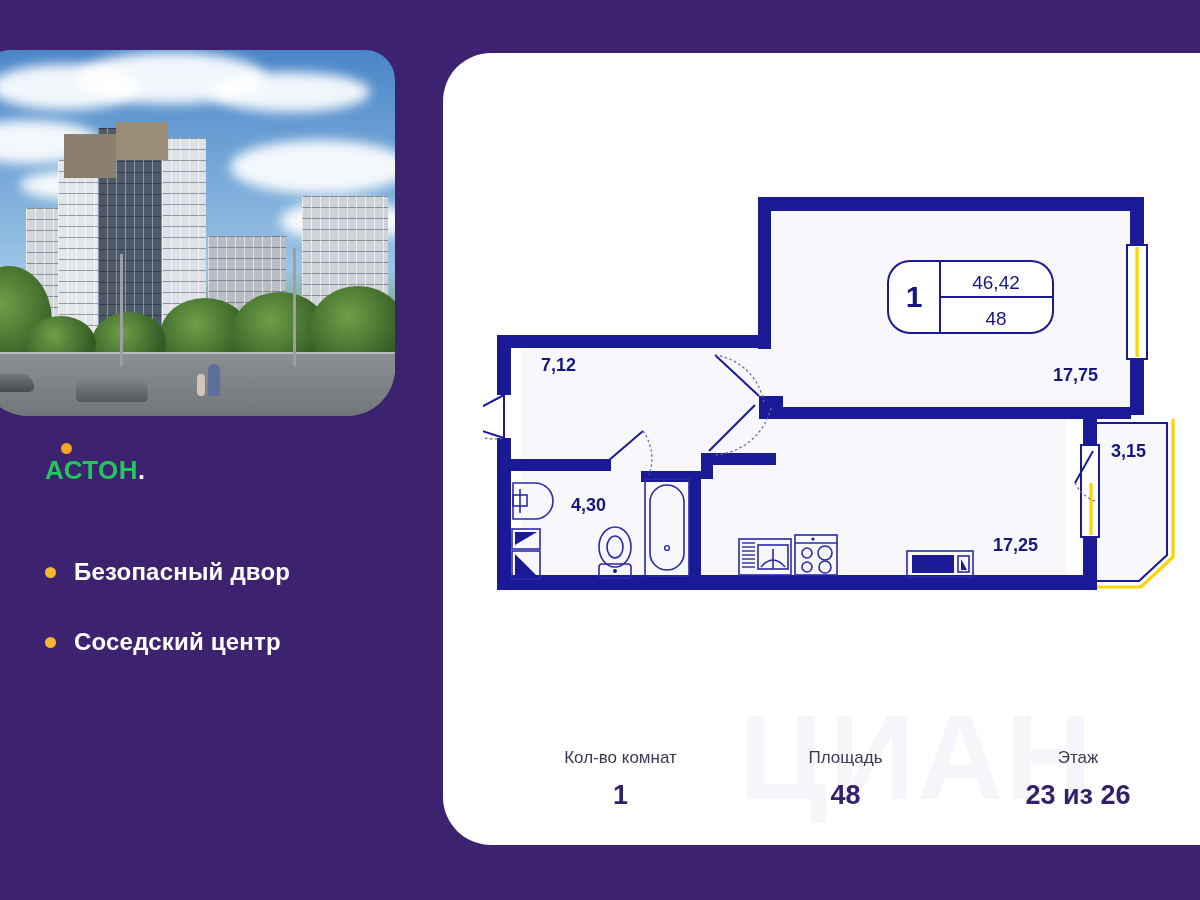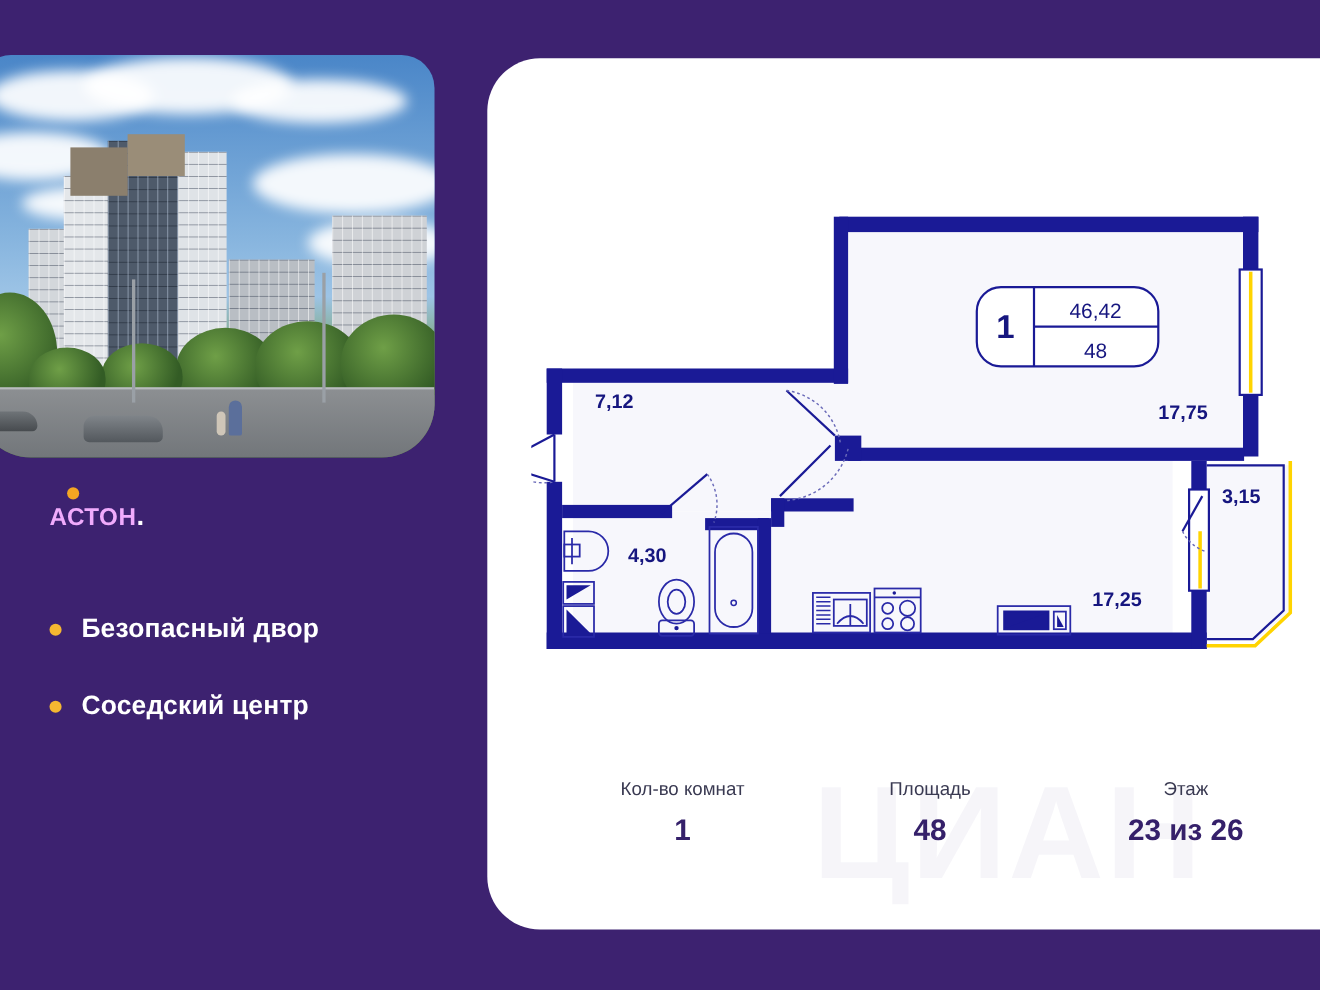--- a/index.html
+++ b/index.html
@@ -27,21 +27,21 @@
       linear-gradient(to bottom, rgba(40,50,70,.45) 1px, transparent 1px);
     background-size:9px 11px;}
   .tree{position:absolute;bottom:46px;background:radial-gradient(circle at 40% 35%, #6f9f47, #335c25 70%);border-radius:50% 50% 45% 45%;}
   .road{position:absolute;left:0;right:0;bottom:0;height:62px;background:linear-gradient(#8c8f92,#72767a);}
   .sidewalk{position:absolute;left:0;right:0;bottom:42px;height:22px;background:#b9bcbf;}
   .car{position:absolute;border-radius:10px 14px 5px 5px;}
   .person{position:absolute;}
 
   #logo-row{position:absolute;left:45px;top:455px;display:flex;align-items:baseline;}
   #logo-dot{position:absolute;left:16px;top:-12px;width:11px;height:11px;border-radius:50%;background:#f5a623;}
-  .logo-bold{color:#f0abfc;font-size:22px;font-weight:bold;letter-spacing:.5px;}
+  .logo-bold{color:#22c55e;font-size:26px;font-weight:bold;letter-spacing:.5px;}
   .logo-dotchar{color:#ffffff;font-size:25px;font-weight:bold;}
   .logo-light{color:#ffffff;font-size:25px;font-weight:400;letter-spacing:.5px;}
 
   .feature{position:absolute;left:45px;display:flex;align-items:center;}
   .feature .bullet{width:11px;height:11px;border-radius:50%;background:#f5b731;margin-right:18px;flex:none;}
   .feature .ftext{color:#ffffff;font-size:24px;font-weight:bold;letter-spacing:.2px;}
   #feature-0{top:558px;}
   #feature-1{top:628px;}
 
   
@@ -54,21 +54,21 @@
     position:absolute;left:296px;top:635px;
     font-size:120px;font-weight:bold;color:rgba(90,70,150,.055);
     letter-spacing:2px;white-space:nowrap;user-select:none;
   }
 
   #floorplan-svg{position:absolute;left:40px;top:130px;}
 
   
   #stats{position:absolute;left:60px;top:655px;width:700px;display:flex;}
   .stat{flex:1;text-align:center;}
-  .stat .stat-label{font-size:17px;color:#3a3a52;margin-bottom:12px;}
+  .stat .stat-label{font-size:17px;color:#3a3a52;margin-bottom:12px;margin-top:40px;}
   .stat .stat-value{font-size:27px;font-weight:bold;color:#35206a;}
   #stat-0{flex:0 0 235px;}
   #stat-1{flex:0 0 215px;}
   #stat-2{flex:0 0 250px;}
 </style>
 </head>
 <body>
 
 <div id="left-panel">
 

